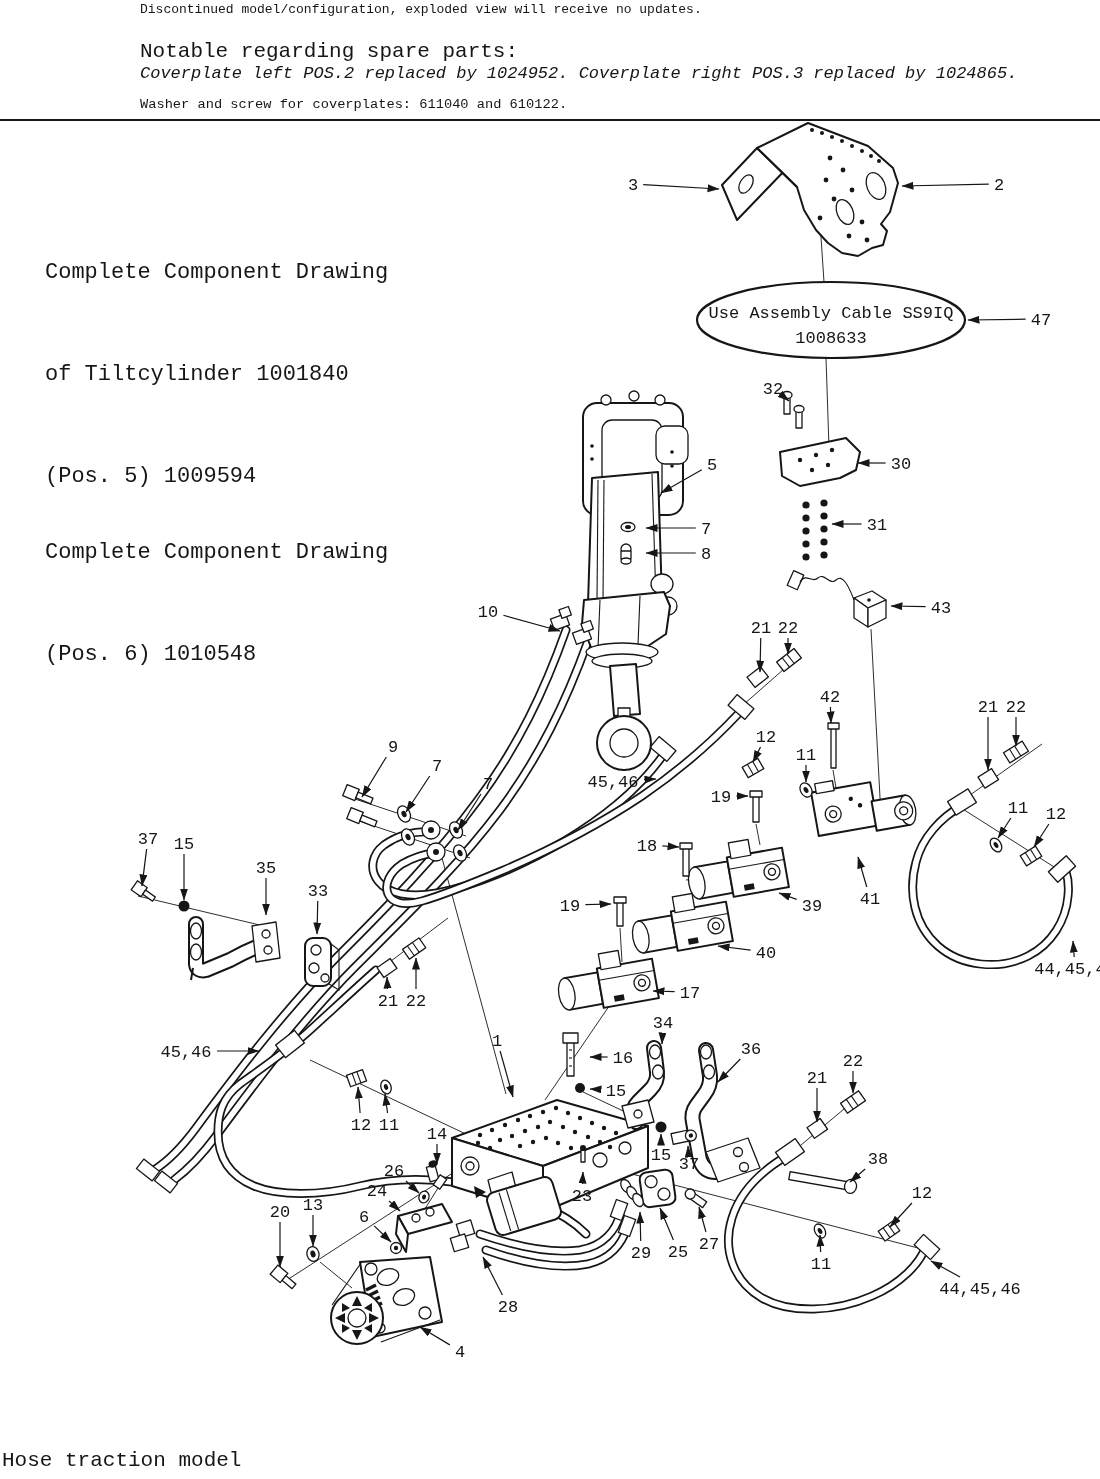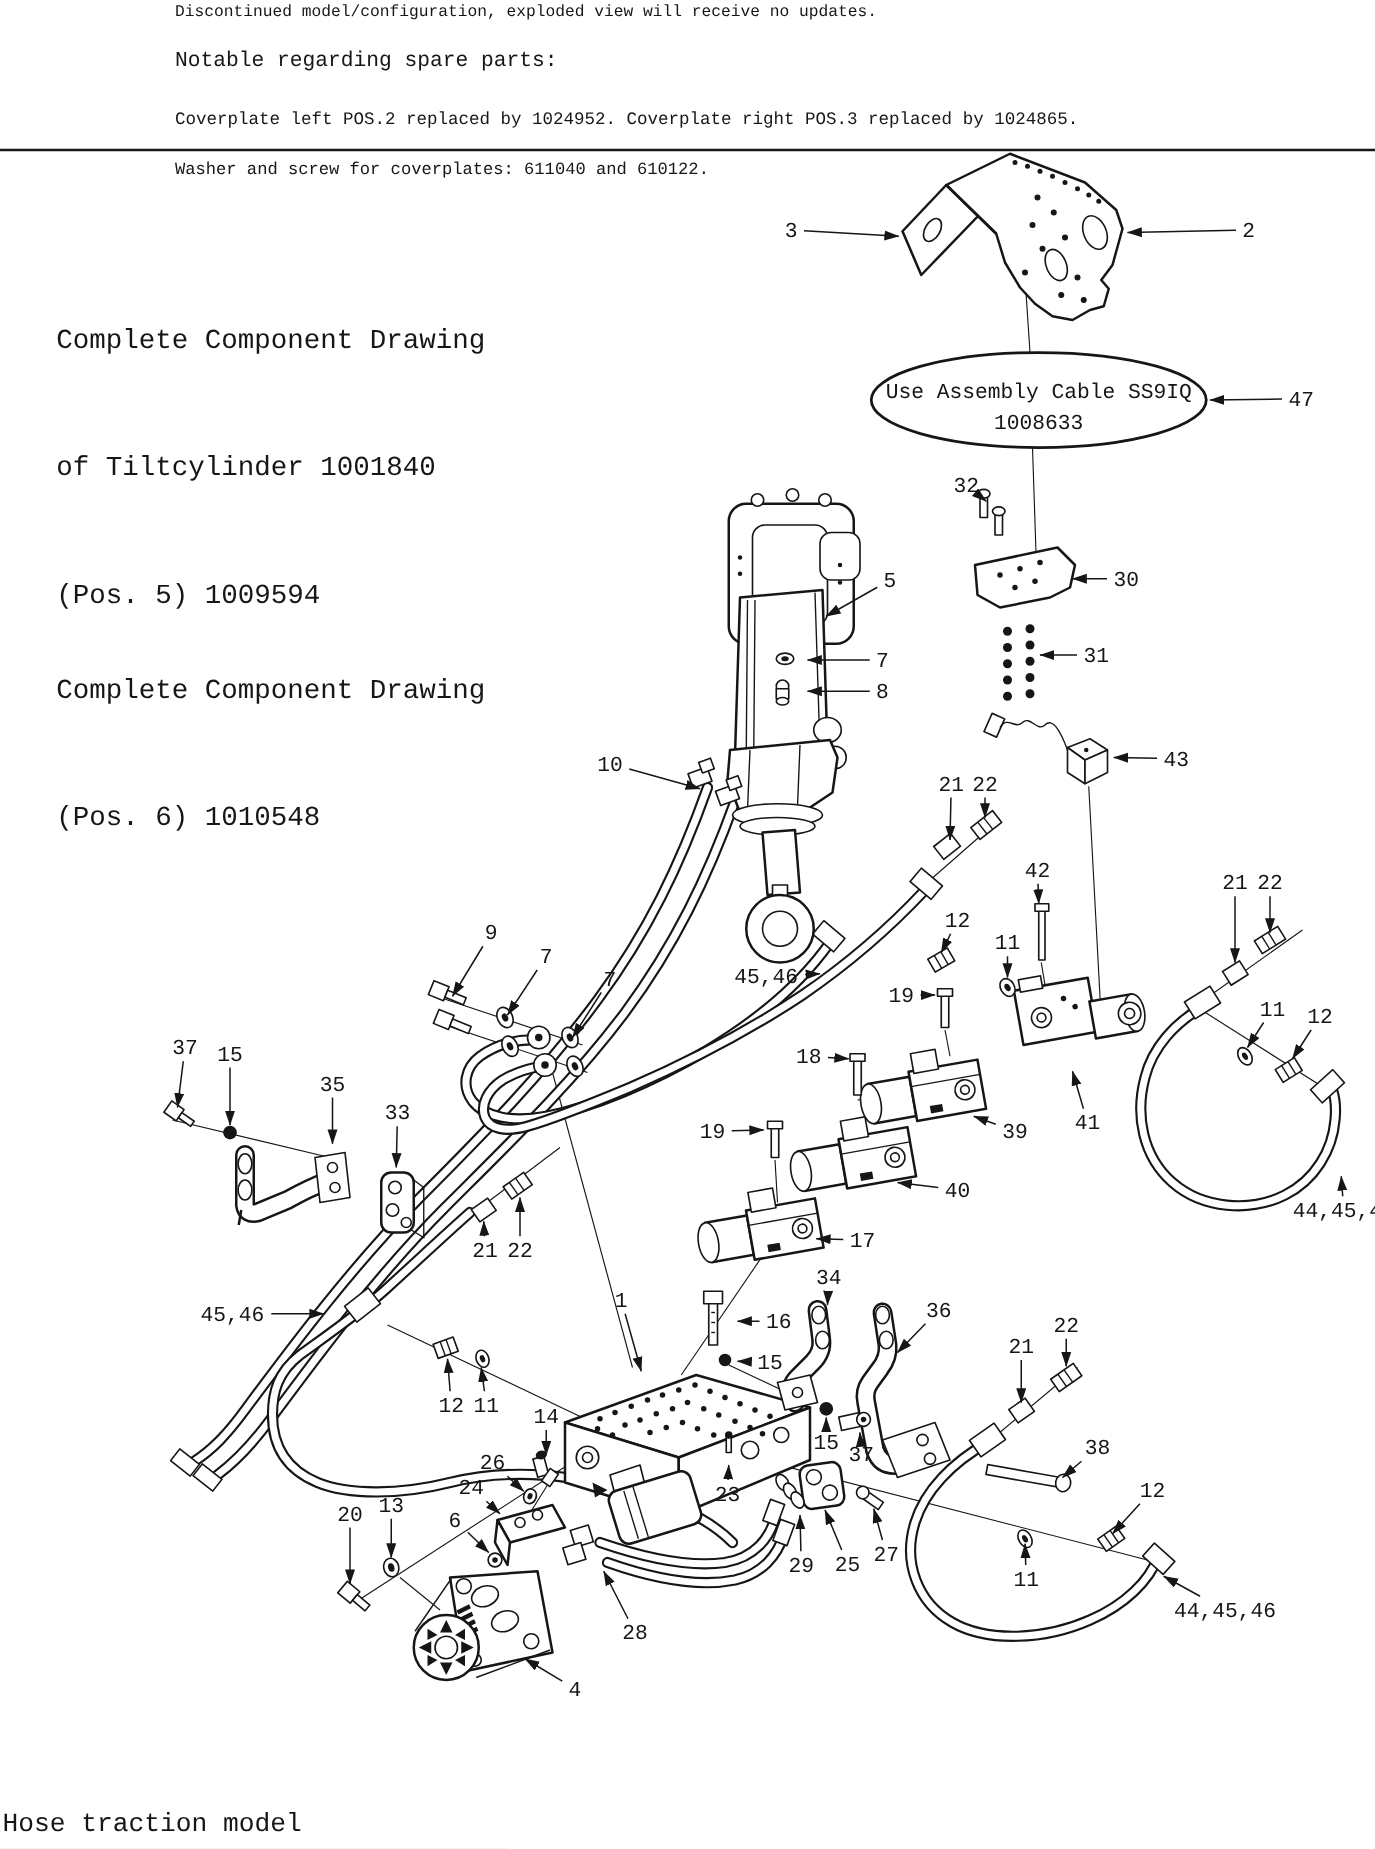--- a/index.html
+++ b/index.html
@@ -1,23 +1,23 @@
 <!DOCTYPE html>
 <html><head>
 <meta charset="utf-8">
 <style>
   :root{ --ink:#161616; --bg:#ffffff; }
   html,body{margin:0;padding:0;background:#e8e8e8;}
   #stage{position:relative;width:1100px;height:1479px;background:var(--bg);overflow:hidden;
          font-family:"Liberation Mono","DejaVu Sans Mono",monospace;color:var(--ink);}
   .abs{position:absolute;white-space:pre;}
   #hdr-line1{left:140px;top:2px;font-size:13px;}
-  #hdr-sub{left:140px;top:40px;font-size:17px;}
-  #hdr-note1{left:140px;top:88px;font-size:14px;}
-  #hdr-note2{left:140px;top:97px;font-size:13.7px;margin-top:32px;}
+  #hdr-sub{left:140px;top:40px;font-size:21px;}
+  #hdr-note1{left:140px;top:64px;font-size:17px;font-style:italic;}
+  #hdr-note2{left:140px;top:97px;font-size:13.7px;}
   #rule{position:absolute;left:0;top:119px;width:1100px;height:2px;background:var(--ink);}
   .noteblock{line-height:34px;font-size:22px;}
   #block1{left:45px;top:188px;}
   #block2{left:45px;top:468px;}
   #bottomnote{left:2px;top:1376px;line-height:34px;font-size:21px;}
   .boldnum{font-weight:normal;}
   svg{position:absolute;left:0;top:0;}
   svg text{font-family:"Liberation Mono","DejaVu Sans Mono",monospace;fill:var(--ink);}
   .s1{stroke:var(--ink);fill:none;stroke-width:1.1;}
   .s2{stroke:var(--ink);fill:none;stroke-width:2;}

